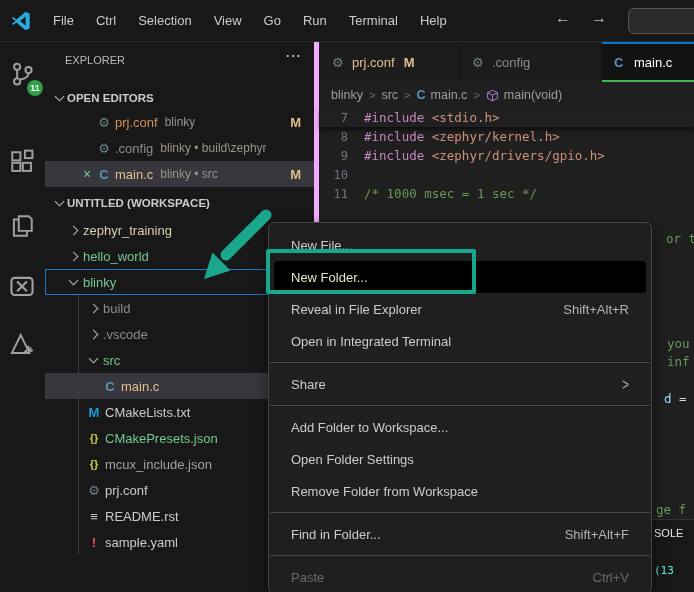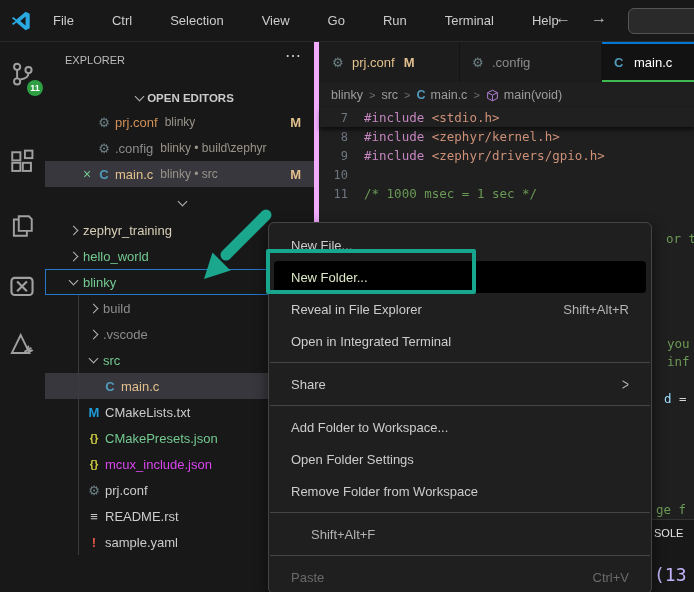--- a/index.html
+++ b/index.html
@@ -4,40 +4,40 @@
 <style>
   html,body{margin:0;padding:0;background:#111;}
   *{box-sizing:border-box;}
   #stage{position:relative;width:694px;height:592px;overflow:hidden;
          background:#1f1f1f;font-family:"Liberation Sans",sans-serif;color:#cccccc;font-size:13px;}
 
   
   .titlebar{position:absolute;left:0;top:0;width:694px;height:42px;background:#181818;
             border-bottom:1px solid #2b2b2b;display:flex;align-items:center;}
   .logo{margin:0 10px 0 10px;display:flex;align-items:center;}
-  .menubar{display:flex;align-items:center;gap:16px;}
+  .menubar{display:flex;align-items:center;}
   .menu-item{padding:4px 11px;color:#cccccc;border-radius:5px;cursor:default;}
   .nav-arrow{position:absolute;top:9px;font-size:16px;color:#b8b8b8;width:26px;text-align:center;}
   #nav-back{left:550px;} #nav-fwd{left:586px;}
   .searchbox{position:absolute;left:628px;top:8px;width:80px;height:26px;background:#2a2a2a;
              border:1px solid #555;border-radius:6px;}
 
   
   .activitybar{position:absolute;left:0;top:42px;width:45px;height:550px;background:#181818;}
   .ab-item{position:absolute;left:5px;width:34px;height:36px;display:flex;align-items:center;justify-content:center;}
   .ab-badge{position:absolute;right:-4px;bottom:-4px;background:#2ea043;color:#fff;font-size:9px;
             font-weight:700;width:16px;height:16px;border-radius:50%;display:flex;align-items:center;justify-content:center;}
 
   
   .sidebar{position:absolute;left:45px;top:42px;width:274px;height:550px;background:#181818;
            border-right:5px solid #f0abfc;overflow:hidden;}
   .sb-header{position:absolute;left:0;top:0;width:100%;height:36px;display:flex;align-items:center;}
   .sb-title{margin-left:20px;font-size:11px;color:#bbbbbb;}
   .sb-more{position:absolute;right:12px;top:4px;font-size:16px;color:#cccccc;letter-spacing:1px;}
-  .sect-header{position:absolute;left:0;width:100%;height:24px;display:flex;align-items:center;font-weight:700;font-size:11.5px;color:#cccccc;justify-content:center;}
+  .sect-header{position:absolute;left:0;width:100%;height:24px;display:flex;align-items:center;font-weight:700;font-size:11.5px;color:#cccccc;}
   .chev{display:inline-block;width:7px;height:7px;border-right:1.4px solid #b6b6b6;border-bottom:1.4px solid #b6b6b6;flex:none;}
   .chev.exp{transform:rotate(45deg);margin-top:-3px;}
   .chev.col{transform:rotate(-45deg);}
   .rowlist{position:absolute;left:0;width:100%;}
   .trow{height:26px;display:flex;align-items:center;white-space:nowrap;overflow:hidden;position:relative;}
   .trow.selected{background:#37373d;}
   .trow.focused{outline:1px solid #2577c9;outline-offset:-1px;}
   .fic{width:18px;flex:none;text-align:center;font-size:13px;}
   .chevbox{width:16px;flex:none;display:flex;justify-content:center;}
   .tlabel{margin-left:2px;}
@@ -62,21 +62,21 @@
   .cline.sticky{background:#202020;box-shadow:0 3px 4px rgba(0,0,0,.55);position:relative;z-index:2;}
   .lnum{width:44px;flex:none;text-align:right;padding-right:16px;color:#6e7681;font-size:12px;}
   .tk-pp{color:#c586c0}.tk-str{color:#ce9178}.tk-cmt{color:#6a9955}.tk-mac{color:#4fc1ff}
   .tk-num{color:#b5cea8}.tk-pl{color:#d4d4d4}.tk-var{color:#9cdcfe}
   .frag{position:absolute;font-family:"DejaVu Sans Mono",monospace;font-size:12.5px;white-space:pre;z-index:1;}
 
   
   .panel-corner{position:absolute;left:651px;top:519px;width:43px;height:73px;background:#181818;
                 border-top:1px solid #333;z-index:2;}
   .panel-tab{position:absolute;left:3px;top:7px;font-size:11px;color:#e7e7e7;}
-  .panel-out{position:absolute;left:3px;top:44px;font-family:"DejaVu Sans Mono",monospace;font-size:18px;color:#c4b5fd;}
+  .panel-out{position:absolute;left:3px;top:44px;font-family:"DejaVu Sans Mono",monospace;font-size:11px;color:#5eead4;}
 
   
   .ctxmenu{position:absolute;left:268px;top:222px;width:384px;height:372px;background:#1f1f1f;
            border:1px solid #454545;border-radius:6px;box-shadow:0 5px 14px rgba(0,0,0,.55);
            padding:6px 0;z-index:5;overflow:hidden;}
   .mi{height:32px;margin:0 5px;padding:0 17px;display:flex;align-items:center;border-radius:4px;
       color:#cccccc;font-size:13px;}
   .mi .mlabel{flex:1;}
   .mi .mshort{color:#b4b4b4;margin-left:20px;}
   .mi.highlight{background:#000000;color:#dce8c6;}
@@ -183,20 +183,21 @@
           <span class="fic" style="color: rgb(81, 154, 186); font-weight: 700;">C</span>
           <span class="tlabel" style="color: rgb(226, 192, 141);">main.c</span>
           <span class="tdesc">blinky • src</span>
           <span class="tbadge">M</span>
         </div>
       </div>
     <div class="sect-header" style="top:149px">
       <span class="chevbox" style="margin-left:6px">
           <span class="chev exp"></span>
         </span>
+      <span>UNTITLED (WORKSPACE)</span>
     </div>
     <div class="rowlist" id="tree-rows" style="top:175px">
         <div class="trow" style="padding-left: 20px;">
           <span class="chevbox">
             <span class="chev col"></span>
           </span>
           <span class="tlabel" style="color: rgb(216, 207, 184);">zephyr_training</span>
         </div>
         <div class="trow" style="padding-left: 20px;">
           <span class="chevbox">
@@ -235,21 +236,21 @@
         <div class="trow" style="padding-left: 40px;">
           <span class="fic" style="color: rgb(30, 156, 215); font-weight: 700;">M</span>
           <span class="tlabel" style="color: rgb(204, 204, 204);">CMakeLists.txt</span>
         </div>
         <div class="trow" style="padding-left: 40px;">
           <span class="fic" style="color: rgb(203, 203, 65); font-weight: 700; font-size: 11px;">{}</span>
           <span class="tlabel" style="color: rgb(115, 201, 145);">CMakePresets.json</span>
         </div>
         <div class="trow" style="padding-left: 40px;">
           <span class="fic" style="color: rgb(203, 203, 65); font-weight: 700; font-size: 11px;">{}</span>
-          <span class="tlabel" style="color: #d946ef;">mcux_include.json</span>
+          <span class="tlabel" style="color: #a3a3a3;">mcux_include.json</span>
         </div>
         <div class="trow" style="padding-left: 40px;">
           <span class="fic" style="color: rgb(109, 128, 134);">⚙</span>
           <span class="tlabel" style="color: rgb(204, 204, 204);">prj.conf</span>
         </div>
         <div class="trow" style="padding-left: 40px;">
           <span class="fic" style="color: rgb(197, 197, 197); font-weight: 700;">≡</span>
           <span class="tlabel" style="color: rgb(204, 204, 204);">README.rst</span>
         </div>
         <div class="trow" style="padding-left: 40px;">
@@ -337,20 +338,21 @@
         <span class="mlabel">Add Folder to Workspace...</span>
       </div>
       <div class="mi">
         <span class="mlabel">Open Folder Settings</span>
       </div>
       <div class="mi">
         <span class="mlabel">Remove Folder from Workspace</span>
       </div>
       <div class="msep"></div>
       <div class="mi">
+        <span class="mlabel">Find in Folder...</span>
         <span class="mshort">Shift+Alt+F</span>
       </div>
       <div class="msep"></div>
       <div class="mi disabled">
         <span class="mlabel">Paste</span>
         <span class="mshort">Ctrl+V</span>
       </div>
     </div>
 
   <div class="anno-box"></div>

